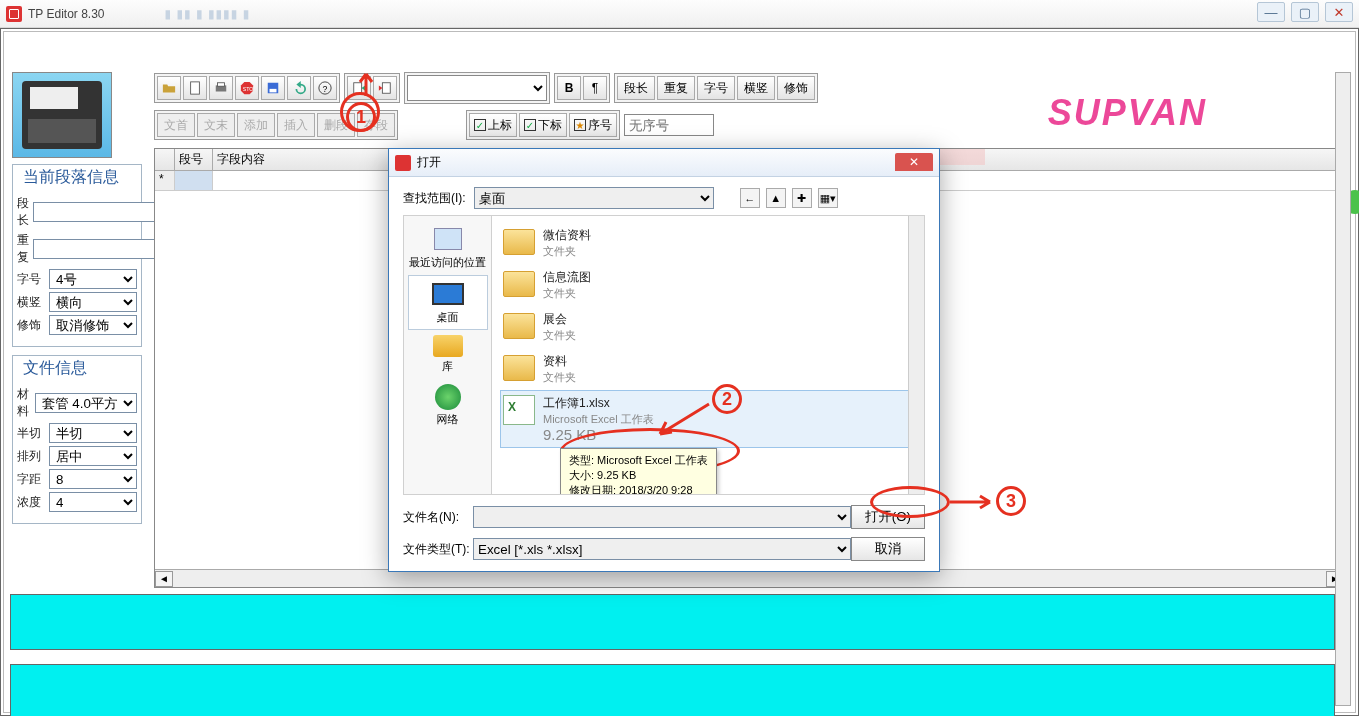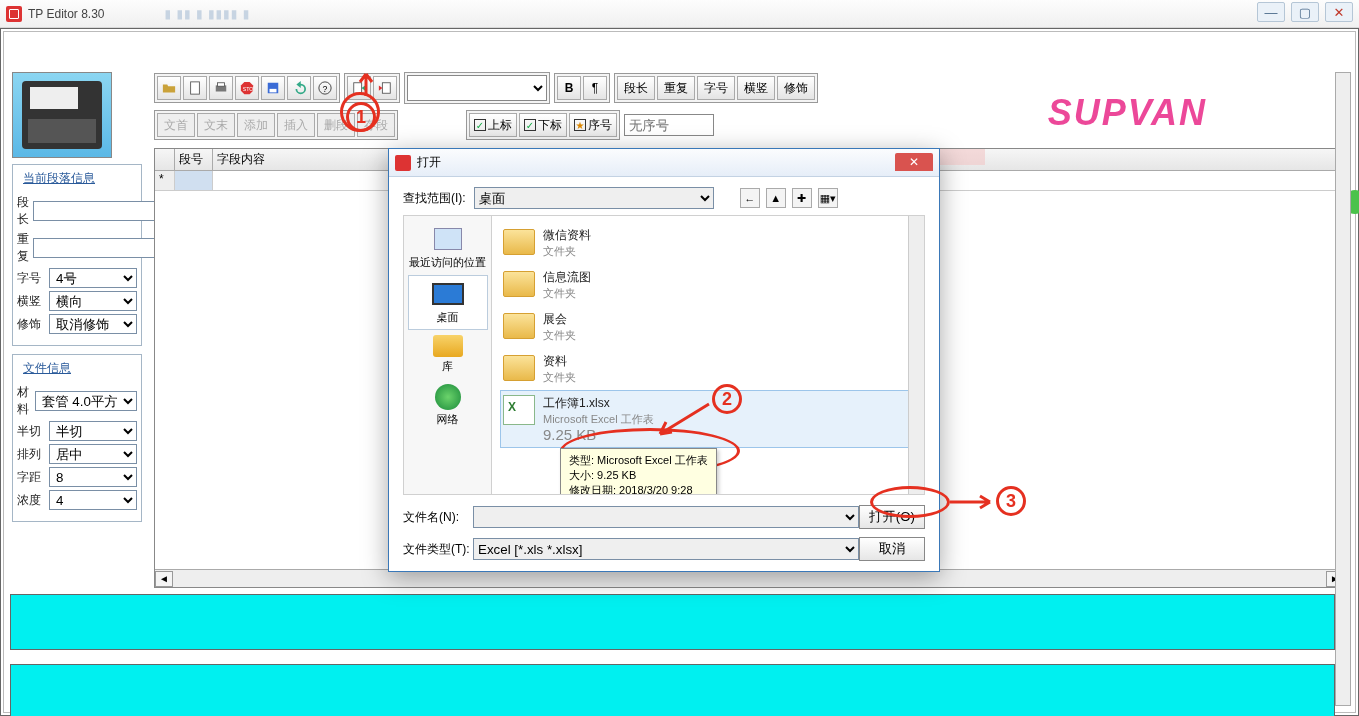--- a/index.html
+++ b/index.html
@@ -26,21 +26,21 @@
 
 
 .device { position:absolute; left:8px; top:40px; width:100px; height:86px; background: linear-gradient(#8bd6f2,#5bb8e6); border:1px solid #888; display:flex; align-items:center; justify-content:center; }
 .device .dev-body { width: 80px; height: 68px; background:#333; border-radius:4px; position:relative; }
 .device .dev-body::before { content:""; position:absolute; left:8px; top:6px; width:48px; height:22px; background:#eee; }
 .device .dev-body::after { content:""; position:absolute; left:6px; bottom:6px; width:68px; height:24px; background:#555; }
 
 
 .sidebar { position:absolute; left:8px; top:132px; width:130px; }
 .group { border:1px solid #a5b6c6; background:#fff; margin-bottom:8px; padding: 6px 4px 8px 4px; }
-.group .gtitle { font-size:12px; color:#2a5a9a; margin: -12px 0 4px 4px; background:#fff; display:inline-block; padding: 0 2px; text-decoration: underline; }
+.group .gtitle { font-size:16px; color:#2a5a9a; margin: -12px 0 4px 4px; background:#fff; display:inline-block; padding: 0 2px; }
 .row { display:flex; align-items:center; gap:4px; margin: 3px 0; }
 .row label { width: 28px; text-align:left; color:#222; }
 .row input[type=text] { flex:1; height:20px; border:1px solid #7a8fa6; padding: 0 4px; text-align:right; }
 .row select { flex:1; height:20px; border:1px solid #7a8fa6; background:#fff; padding: 0 2px; }
 
 
 .toolbar-area { position:absolute; left:150px; top:40px; right:10px; }
 .tb { display:flex; gap:4px; margin-bottom:6px; align-items:center; }
 .tb .box { border:1px solid #999; background:#f4f4f4; padding:2px; display:flex; gap:2px; align-items:center; }
 .tbtn { width:24px; height:24px; border:1px solid #aaa; background:linear-gradient(#fff,#e4e4e4); display:flex; align-items:center; justify-content:center; font-size:12px; cursor:pointer; }
@@ -106,21 +106,21 @@
 .file-meta .fname { color:#222; }
 .file-meta .ftype { color:#888; font-size:11px; }
 .file-meta .fsize { color:#888; font-size:15px; }
 
 .filelist .vscr { position:absolute; right:0; top:0; bottom:0; width:16px; background:#eee; border-left:1px solid #ccc; }
 
 .dlg-bottom { margin-top:10px; display:flex; flex-direction:column; gap:8px; }
 .brow { display:flex; align-items:center; gap:0; }
 .brow label { width:70px; }
 .brow select { flex:1; height:22px; border:1px solid #7a8fa6; }
-.brow .dlg-btn { width:66px; height:24px; border:1px solid #888; background:linear-gradient(#fff,#e6e6e6); cursor:pointer; }
+.brow .dlg-btn { width:74px; height:24px; border:1px solid #888; background:linear-gradient(#fff,#e6e6e6); cursor:pointer; }
 
 
 .tooltip { position:absolute; background:#ffffe1; border:1px solid #888; padding:4px 8px; font-size:11px; line-height:15px; box-shadow:2px 2px 4px rgba(0,0,0,.2); z-index:10; }
 
 
 .anno-circle { position:absolute; border:3px solid #e53020; border-radius:50%; pointer-events:none; }
 .anno-num { position:absolute; width:30px; height:30px; border:3px solid #e53020; border-radius:50%; color:#e53020; font-size:18px; font-weight:bold; display:flex; align-items:center; justify-content:center; pointer-events:none; background:transparent; }
 .anno-arrow { position:absolute; pointer-events:none; }
 
 

